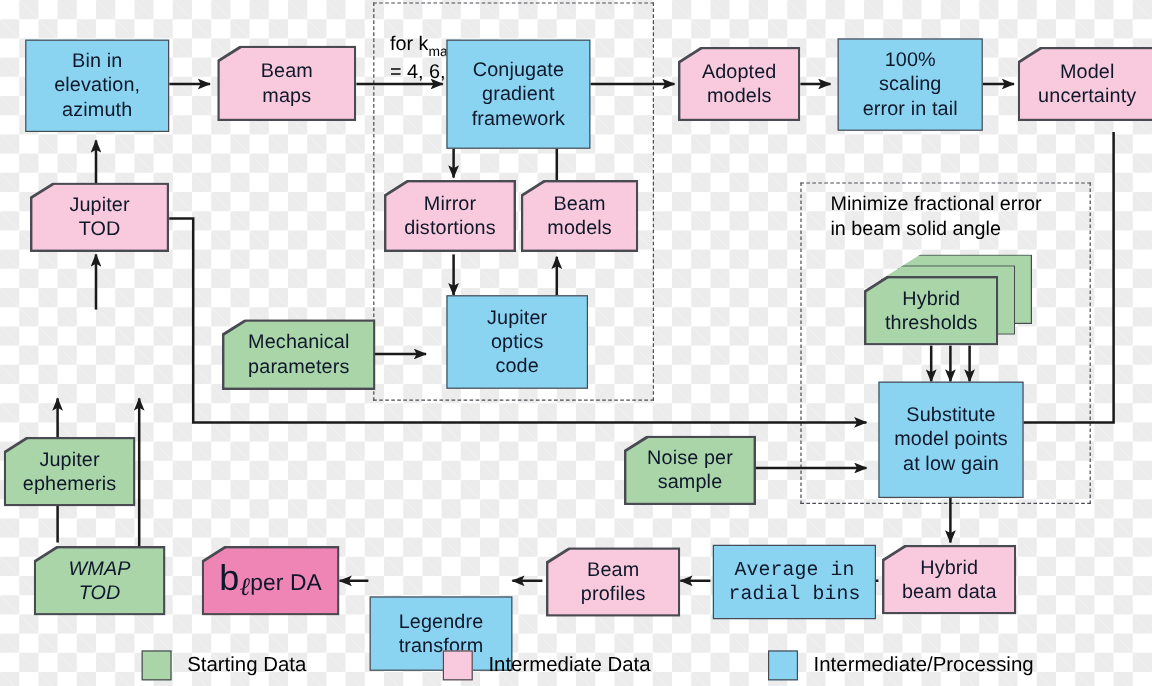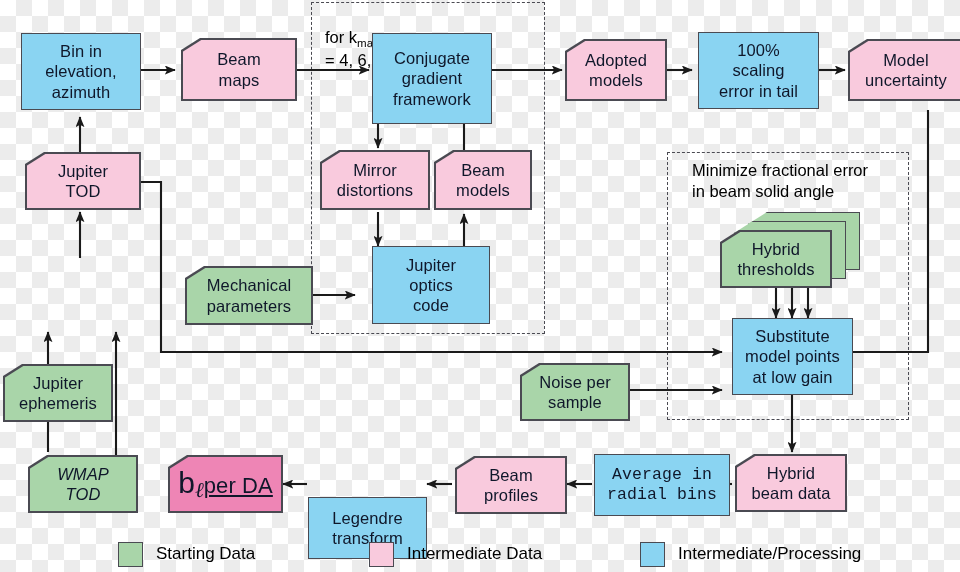--- a/index.html
+++ b/index.html
@@ -59,21 +59,21 @@
   .freetext{
     position:absolute;
     font-size:16.5px;
     line-height:1.25;
     color:#000;
     white-space:pre-line;
   }
   .sub{font-size:11.5px;vertical-align:sub;}
   .blglyph{font-size:30px;line-height:1;}
   .blglyph .ell{font-family:"Liberation Serif","DejaVu Serif",serif;font-style:italic;font-size:21px;vertical-align:-4px;}
-  .blglyph .per{font-size:22px;text-decoration:underline;}
+  .blglyph .per{font-size:19px;}
 
   .legend{position:absolute;left:0;top:536px;width:960px;height:36px;display:flex;align-items:center;}
   .legend-item{display:flex;align-items:center;position:absolute;}
   .swatch{width:25px;height:25px;border:1.6px solid #4a4a52;box-sizing:border-box;}
   .legend-label{margin-left:13px;font-size:17px;color:#000;}
 
   .stackwrap{position:absolute;}
   .stacklayer{position:absolute;border:1.6px solid #4a4a52;background:#a9d5a9;box-sizing:border-box;
     clip-path:polygon(19px 0, 100% 0, 100% 100%, 0 100%, 0 12px);}
 </style>
@@ -229,21 +229,21 @@
     <div class="stacklayer" style="left:28px;top:0px;width:112px;height:58px;"></div>
     <div class="stacklayer" style="left:14px;top:9px;width:112px;height:58px;"></div>
     <div class="node notch" style="left:0px;top:18px;width:112px;height:58px;">
       <div class="shape" style="background:#4a4a52;"></div>
       <div class="shape inner" style="background:#a9d5a9;"></div>
       <span class="lbl">Hybrid
 thresholds</span>
     </div>
   </div>
 
-  <div class="node proc" style="left:732px;top:318px;width:121px;height:77px;">
+  <div class="node proc" style="left:732px;top:318px;width:121px;height:97px;">
     <span class="lbl">Substitute
 model points
 at low gain</span>
   </div>
 
   <div class="node notch" style="left:3px;top:364px;width:110px;height:58px;">
     <div class="shape" style="background:#4a4a52;"></div>
     <div class="shape inner" style="background:#a9d5a9;"></div>
     <span class="lbl">Jupiter
 ephemeris</span>

